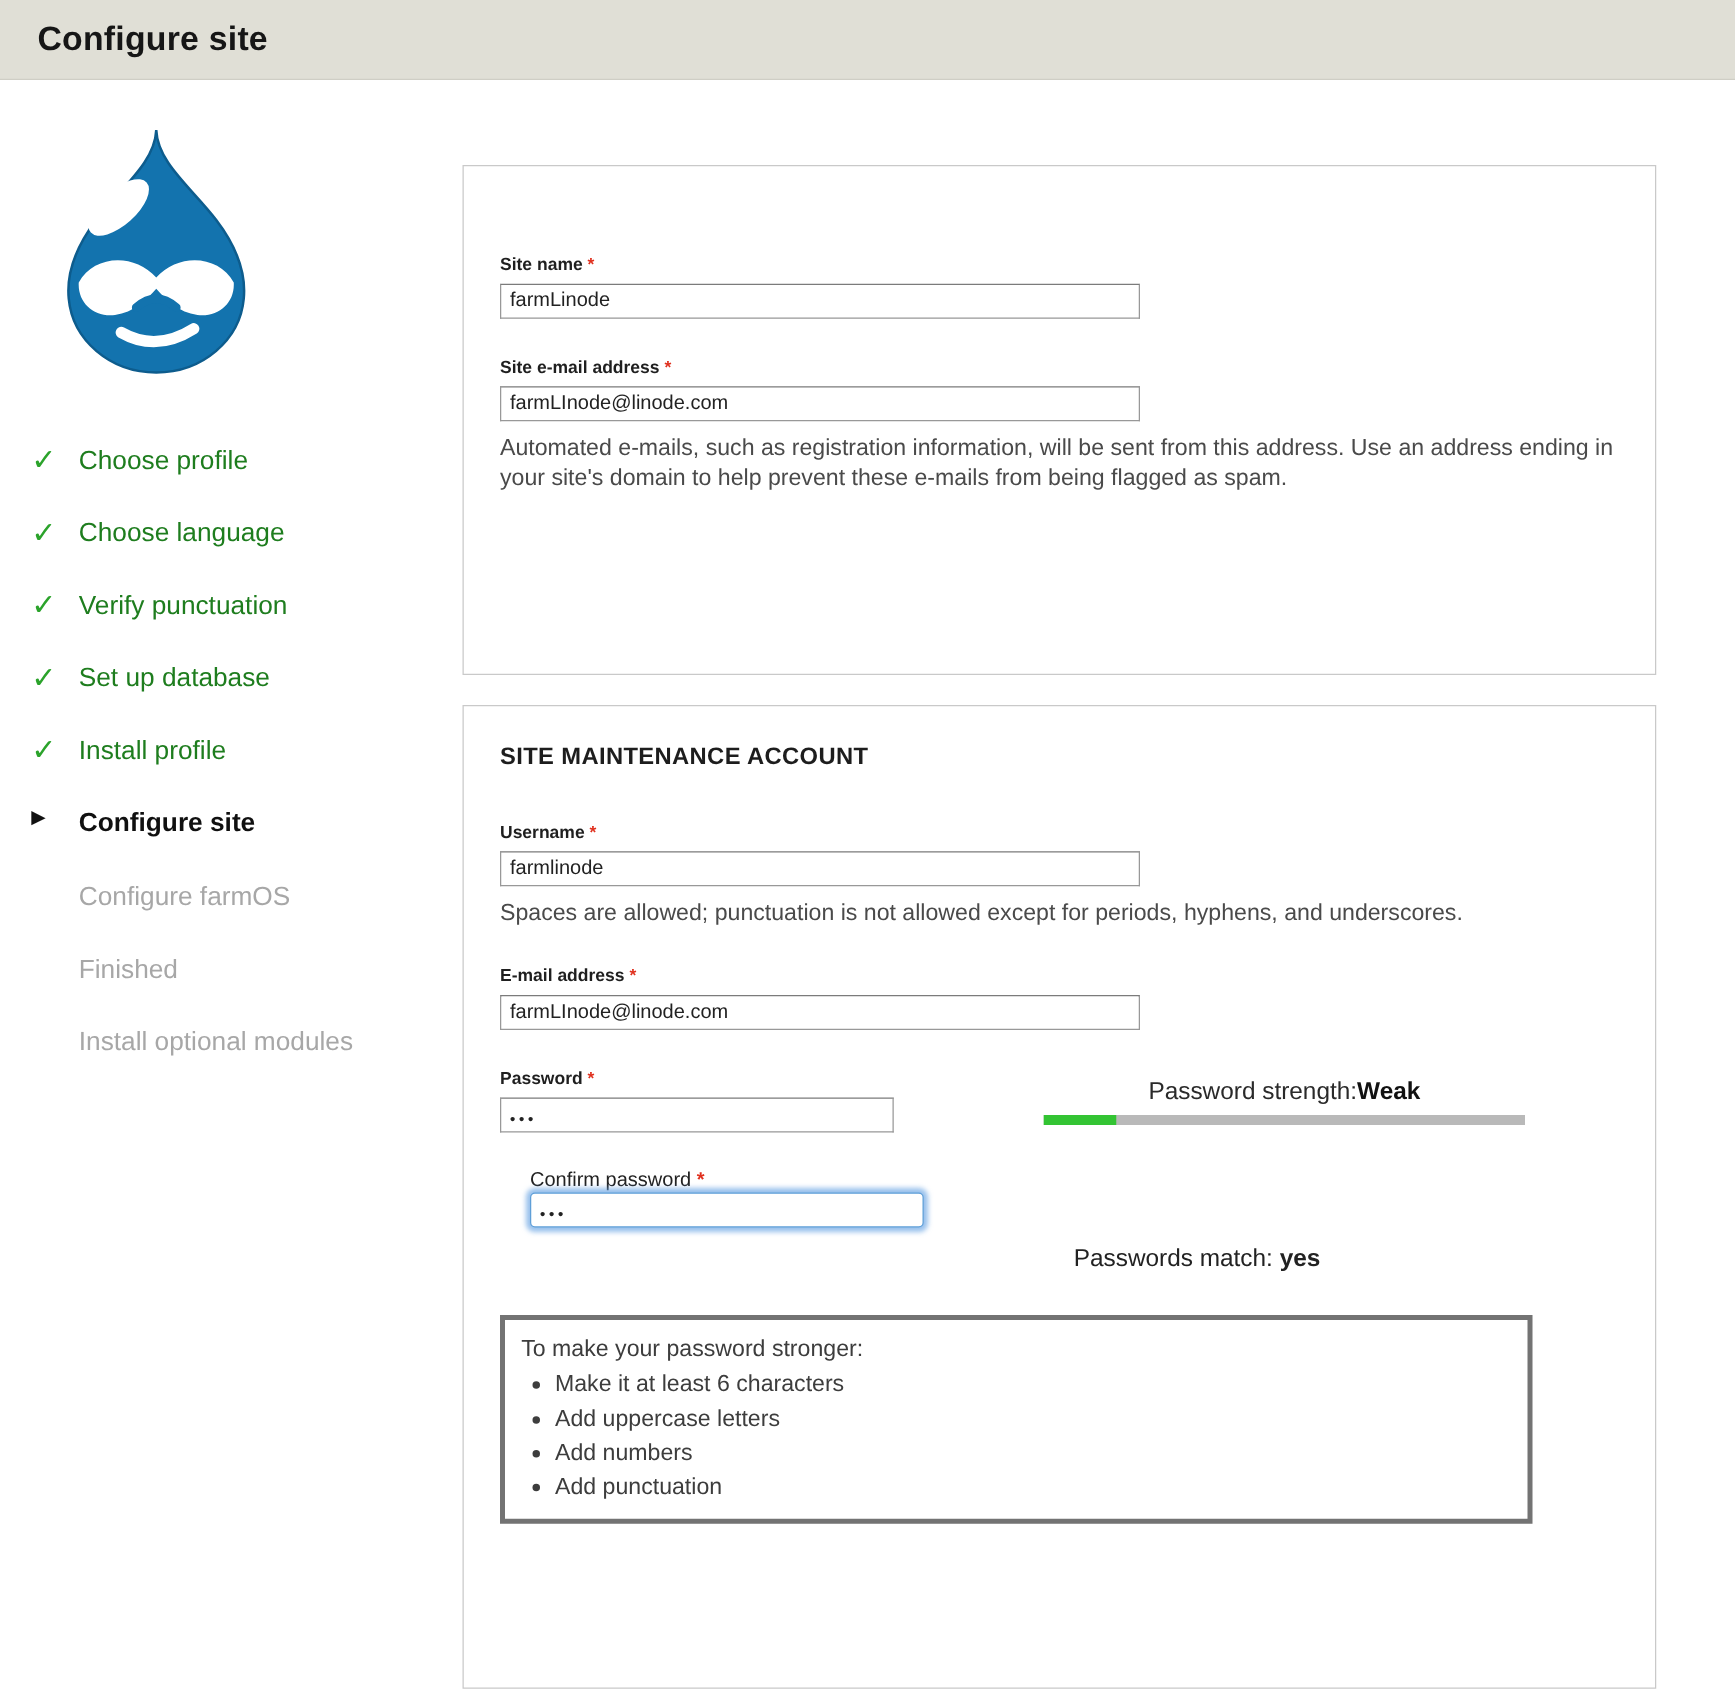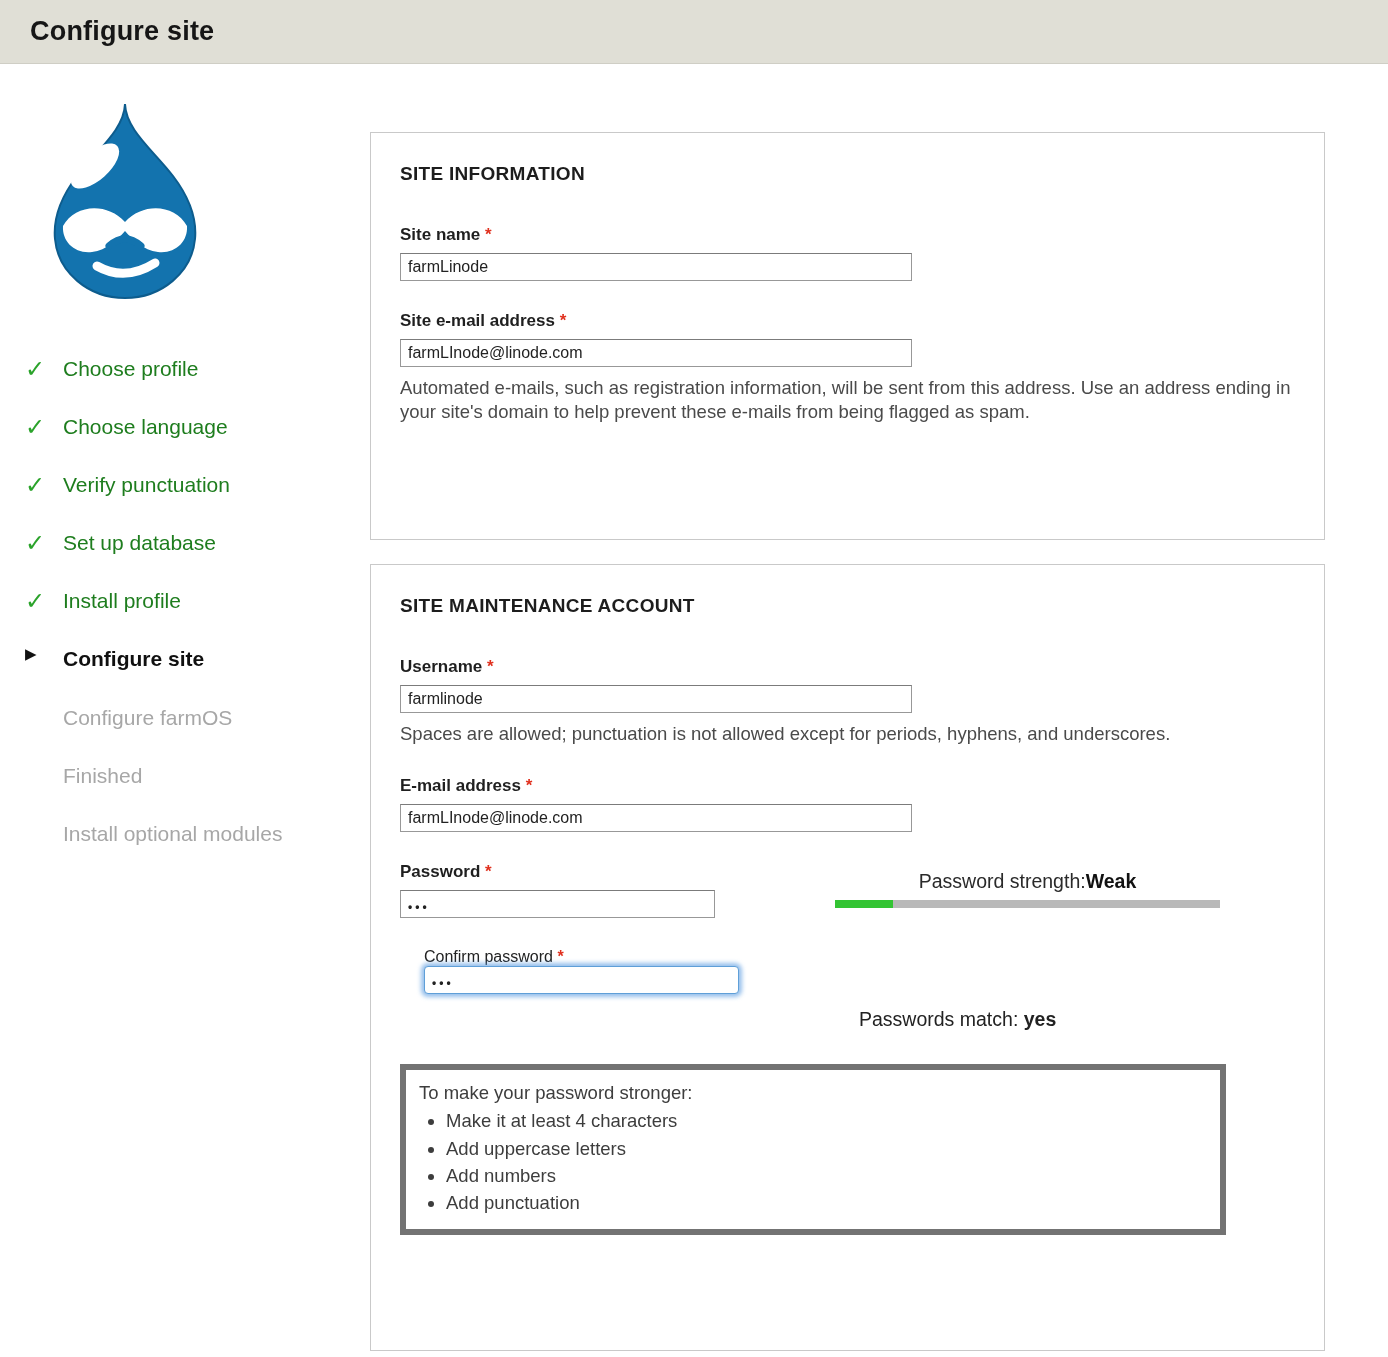--- a/index.html
+++ b/index.html
@@ -78,21 +78,21 @@
     font-size: 19px;
     font-weight: bold;
     color: #1d1d1d;
     letter-spacing: 0.3px;
   }
 
   .form-item { margin-top: 30px; }
   .form-item.first { margin-top: 40px; }
   .form-item label {
     display: block;
-    font-size: 17px;
+    font-size: 14px;
     font-weight: bold;
     color: #1f1f1f;
     margin-bottom: 8px;
   }
   .req { color: #e0301e; font-weight: bold; }
 
   input.text-input {
     width: 512px;
     height: 28px;
     border: 1px solid #989898;
@@ -150,21 +150,21 @@
     font-size: 19.5px;
     color: #222;
     margin-top: 60px;
   }
   .match-value { font-weight: bold; }
 
   
   .suggestions {
     margin-top: 33px;
     width: 826px;
-    border: 6px solid #737373;
+    border: 4px solid #737373;
     padding: 11px 15px 14px 13px;
     font-size: 18.5px;
     color: #3d3d3d;
     line-height: 1.3;
   }
   .suggestions ul {
     margin-top: 4px;
     padding-left: 27px;
   }
   .suggestions li { margin-top: 3px; }
@@ -225,21 +225,20 @@
       <li class="step-todo">
         <span class="step-icon"></span>
         <span>Install optional modules</span>
       </li>
     </ol>
   </aside>
 
   <main class="main">
 
     <section class="fieldset-card fieldset-site-info">
-      <div class="legend">SITE INFORMATION</div>
 
       <div class="form-item first">
         <label>
           <span>Site name</span>
           <span class="req">*</span>
         </label>
         <input class="text-input" type="text" value="farmLinode" style="">
       </div>
 
       <div class="form-item">
@@ -303,21 +302,21 @@
           <div class="match-line">
             <span>Passwords match:</span>
             <span class="match-value">yes</span>
           </div>
         </div>
       </div>
 
       <div class="suggestions">
         <div>To make your password stronger:</div>
         <ul>
-          <li>Make it at least 4 characters</li>
+          <li>Make it at least 6 characters</li>
           <li>Add uppercase letters</li>
           <li>Add numbers</li>
           <li>Add punctuation</li>
         </ul>
       </div>
     </section>
 
   </main>
 </div>
 

